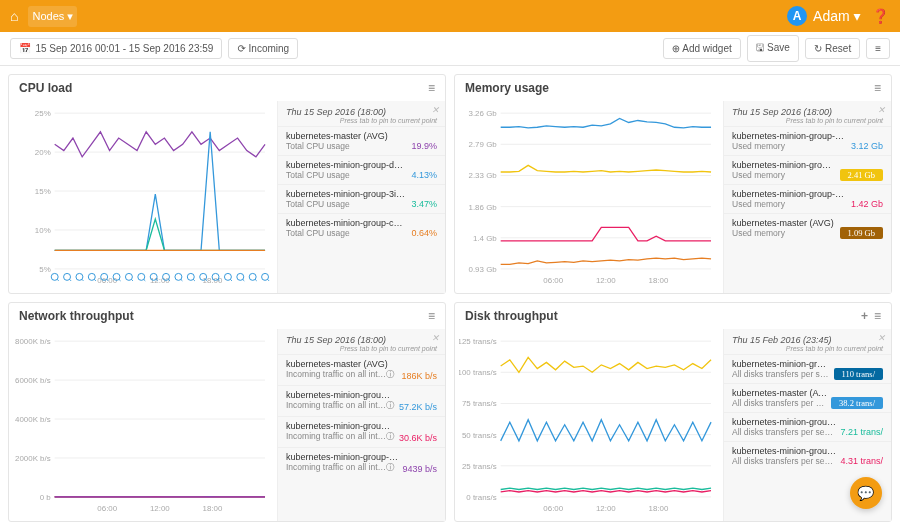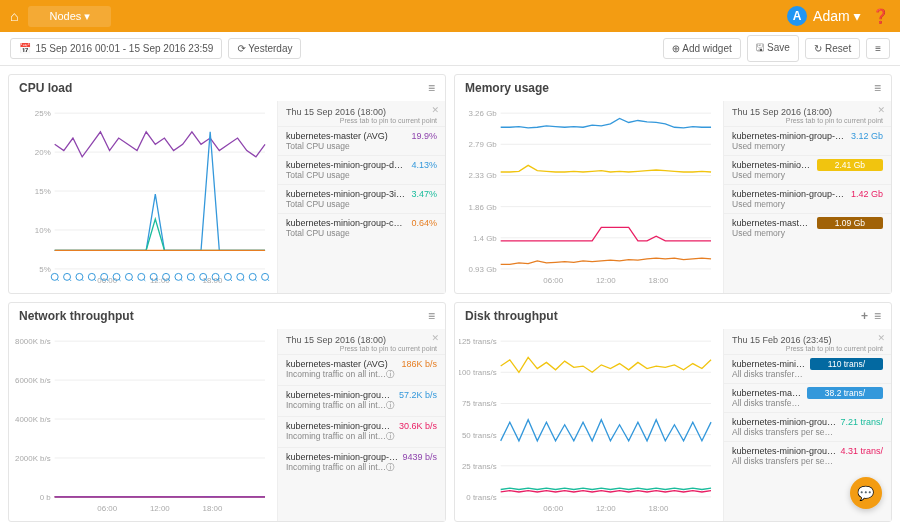--- a/index.html
+++ b/index.html
@@ -1,63 +1,63 @@
 <!DOCTYPE html>
 <html><head>
 <meta charset="utf-8">
 <style>
 * { box-sizing: border-box; margin: 0; padding: 0; }
 body { font-family: -apple-system, BlinkMacSystemFont, "Segoe UI", Arial, sans-serif; font-size: 11px; color: #333; background: #fff; width: 900px; }
 .topbar { background: #f39c12; height: 32px; display: flex; align-items: center; padding: 0 10px; color: #fff; }
 .topbar .home { font-size: 14px; margin-right: 10px; cursor: pointer; }
-.topbar .nodes { background: rgba(255,255,255,0.15); padding: 4px 21px; border-radius: 3px; cursor: pointer; font-size: 11px; }
+.topbar .nodes { background: rgba(255,255,255,0.15); padding: 4px 4px; border-radius: 3px; cursor: pointer; font-size: 11px; }
 .topbar .spacer { flex: 1; }
 .topbar .avatar { width: 20px; height: 20px; border-radius: 50%; background: #2196F3; color: #fff; display: flex; align-items: center; justify-content: center; font-weight: bold; font-size: 12px; margin-right: 6px; }
 .topbar .user { margin-right: 12px; cursor: pointer; font-size: 14px; }
 .topbar .help { font-size: 14px; cursor: pointer; }
 .toolbar { height: 34px; border-bottom: 1px solid #e5e5e5; display: flex; align-items: center; padding: 0 10px; gap: 6px; }
 .btn { border: 1px solid #ddd; background: #fff; padding: 4px 8px; border-radius: 3px; font-size: 10px; color: #555; cursor: pointer; display: inline-flex; align-items: center; gap: 4px; }
 .toolbar .spacer { flex: 1; }
 .grid { display: grid; grid-template-columns: 1fr 1fr; gap: 8px; padding: 8px; }
 .panel { border: 1px solid #e5e5e5; border-radius: 3px; display: flex; flex-direction: column; height: 220px; }
 .panel-hdr { display: flex; align-items: center; padding: 6px 10px; font-weight: bold; font-size: 12px; color: #444; }
 .panel-hdr .spacer { flex: 1; }
 .panel-hdr .icon { color: #888; cursor: pointer; font-size: 12px; margin-left: 6px; }
 .panel-body { flex: 1; display: flex; overflow: hidden; }
 .chart-area { flex: 1; position: relative; padding: 4px 6px 4px 4px; }
 .legend-box { width: 168px; background: #f7f7f7; border-left: 1px solid #eee; font-size: 9px; display: flex; flex-direction: column; }
-.legend-hdr { padding: 6px 8px 2px; color: #555; position: relative; }
+.legend-hdr { padding: 6px 8px 2px; color: #555; position: relative; font-style: italic; }
 .legend-hdr .pin { font-size: 7px; color: #999; display: block; text-align: right; }
 .legend-hdr .close { position: absolute; top: 4px; right: 6px; color: #bbb; cursor: pointer; font-size: 9px; }
-.legend-item { padding: 4px 8px; border-top: 1px solid #eee; display: flex; justify-content: space-between; align-items: flex-start; gap: 4px; }
+.legend-item { padding: 4px 8px; border-top: 1px solid #eee; display: flex; justify-content: space-between; align-items: flex-end; gap: 4px; }
 .legend-item .txt { flex: 1; overflow: hidden; }
 .legend-item .name { color: #333; font-size: 9px; white-space: nowrap; overflow: hidden; text-overflow: ellipsis; }
 .legend-item .sub { color: #888; font-size: 8.5px; white-space: nowrap; overflow: hidden; text-overflow: ellipsis; }
 .legend-item .val { font-size: 9px; font-weight: 500; white-space: nowrap; }
-.badge { padding: 1px 18px; border-radius: 2px; color: #fff; font-size: 8.5px; }
+.badge { padding: 1px 8px; border-radius: 2px; color: #fff; font-size: 8.5px; font-family: Liberation Serif, serif; }
 svg.chart { width: 100%; height: 100%; }
 .axis-label { font-size: 8px; fill: #aaa; }
 .grid-line { stroke: #eee; stroke-width: 1; }
 .fab { position: fixed; right: 18px; bottom: 18px; width: 32px; height: 32px; border-radius: 50%; background: #f39c12; color: #fff; display: flex; align-items: center; justify-content: center; cursor: pointer; box-shadow: 0 2px 6px rgba(0,0,0,0.2); font-size: 14px; }
 </style>
 </head>
 <body>
 
 <div class="topbar">
   <span class="home">⌂</span>
   <span class="nodes">Nodes ▾</span>
   <span class="spacer"></span>
   <span class="avatar">A</span>
   <span class="user">Adam ▾</span>
   <span class="help">❓</span>
 </div>
 
 <div class="toolbar">
   <span class="btn">📅 <span>15 Sep 2016 00:01 - 15 Sep 2016 23:59</span></span>
-  <span class="btn">⟳ Yesterday</span>
+  <span class="btn">⟳ Incoming</span>
   <span class="spacer"></span>
   <span class="btn">⊕ Add widget</span>
   <span class="btn">🖫 Save</span>
   <span class="btn">↻ Reset</span>
   <span class="btn">≡</span>
 </div>
 
 <div class="grid">
 
   <div class="panel">

